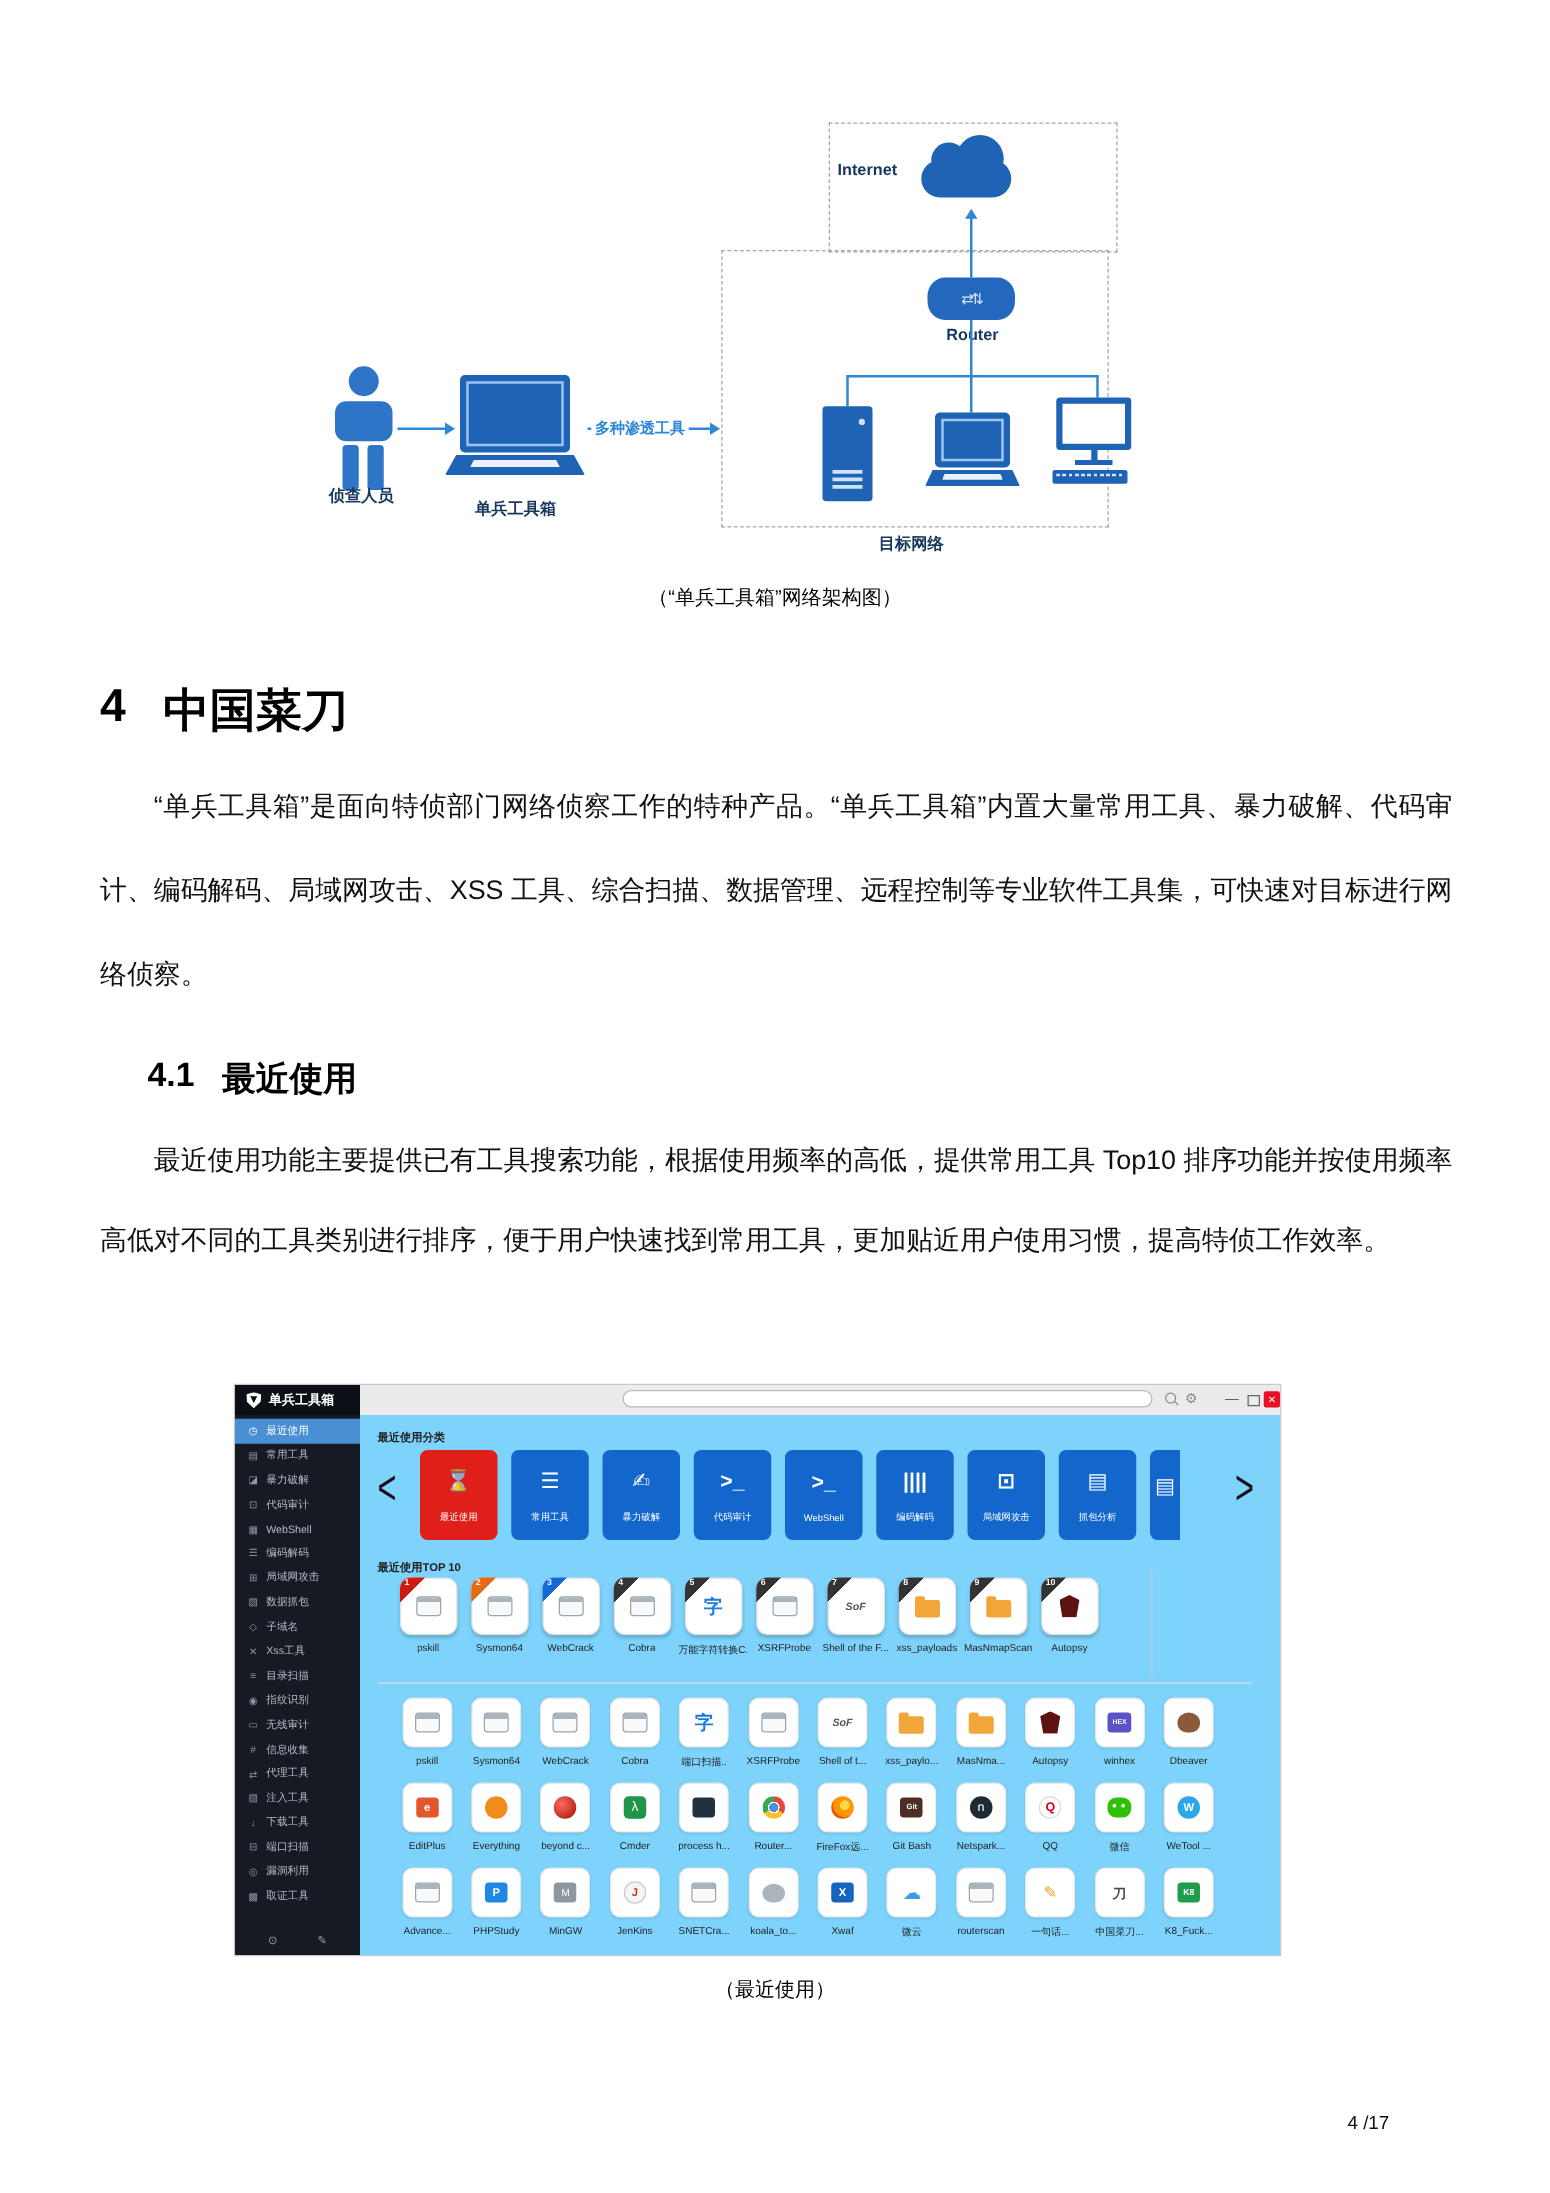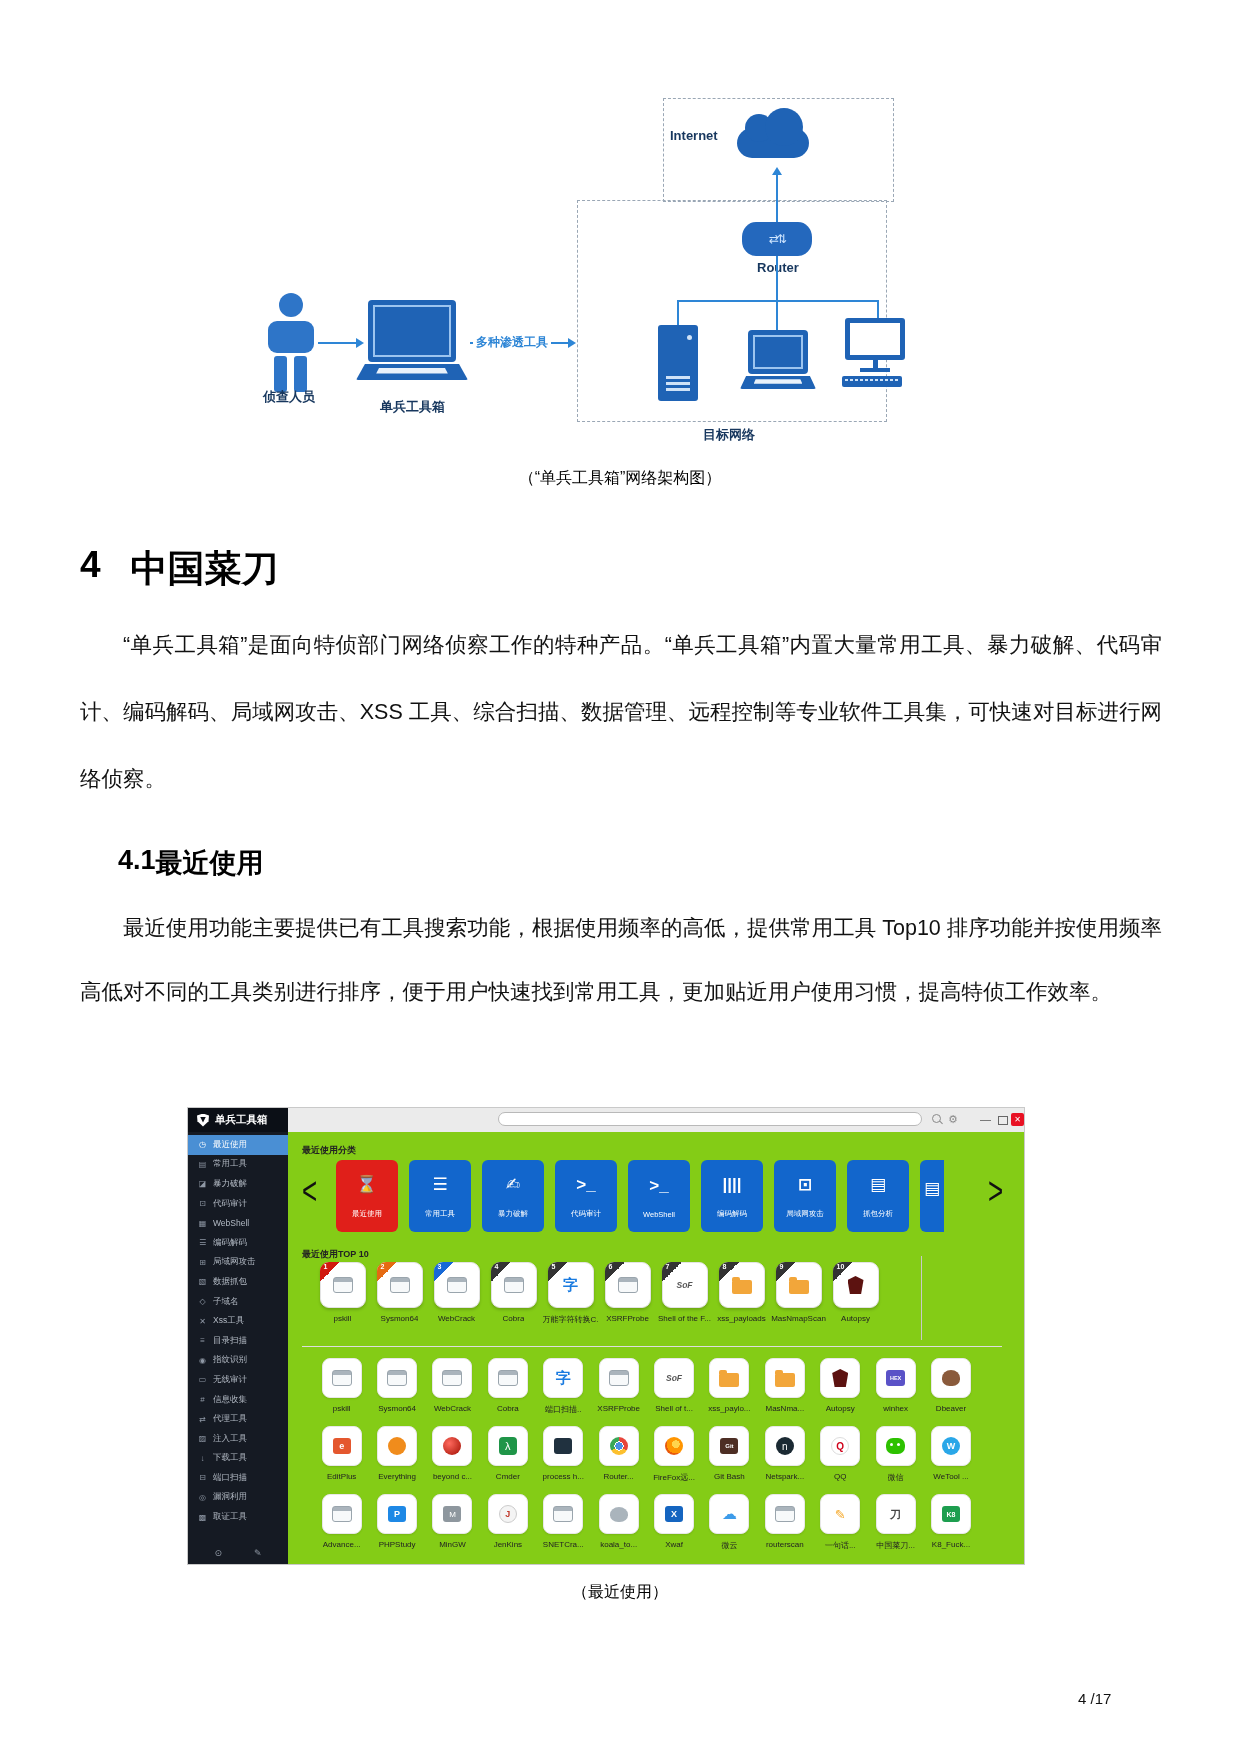--- a/index.html
+++ b/index.html
@@ -31,21 +31,21 @@
   .kbd{position:absolute;background:#1f63b5;border-radius:2px;overflow:hidden}
   .kbd i{position:absolute;top:3px;left:3px;right:3px;height:2px;background:repeating-linear-gradient(90deg,#cfe2f7 0 3px,transparent 3px 5px)}
   .person-head{position:absolute;width:24px;height:24px;border-radius:50%;background:#2e75c8}
   .person-body{position:absolute;width:46px;height:32px;border-radius:9px;background:#2e75c8}
   .person-leg{position:absolute;width:13px;height:36px;background:#2e75c8;border-radius:3px}
 
   .cap{position:absolute;left:0;right:0;text-align:center;font-size:16px;color:#000}
 
   
   .h1{position:absolute;left:80px;top:544px;font-size:37px;font-weight:bold;display:flex;gap:30px}
-  .h2{position:absolute;left:118px;top:845px;font-size:27px;font-weight:bold;display:flex;}
+  .h2{position:absolute;left:118px;top:845px;font-size:27px;font-weight:bold;display:flex;gap:22px}
   .para{position:absolute;left:80px;right:78px;font-size:21.5px;line-height:67px;text-align:justify;text-indent:2em;color:#111}
   .para2{line-height:64px}
 
   
   .app{position:absolute;left:187px;top:1107px;width:838px;height:458px;border:1px solid #c9c9c9;background:#fff;box-sizing:border-box}
   .tb{position:absolute;left:0;top:0;right:0;height:24px;background:#ebebeb;border-bottom:1px solid #ddd}
   .tb-left{position:absolute;left:0;top:0;width:100px;height:24px;background:#0b0f16;display:flex;align-items:center;gap:6px;padding-left:9px;box-sizing:border-box}
   .logo{width:12px;height:13px;background:#fff;clip-path:polygon(50% 0,100% 16%,96% 60%,50% 100%,4% 60%,0 16%);position:relative}
   .logo::after{content:"";position:absolute;left:3px;top:3px;width:6px;height:6px;background:#0b0f16;clip-path:polygon(0 0,100% 0,50% 100%)}
   .tb-title{color:#fff;font-size:10.5px;font-weight:bold;white-space:nowrap}
@@ -58,21 +58,21 @@
   .wclose{position:absolute;left:823px;top:5px;width:13px;height:13px;background:#e81123;border-radius:2px;color:#fff;font-size:8px;display:flex;align-items:center;justify-content:center}
 
   .sidebar{position:absolute;left:0;top:24px;bottom:0;width:100px;background:#151a23}
   .sb-list{padding-top:3px}
   .sb-item{height:19.6px;display:flex;align-items:center;gap:6px;padding-left:10px;font-size:8.5px;color:#b3bac4;white-space:nowrap}
   .sb-item .sb-ic{font-size:8px;width:9px;color:#8f98a5;text-align:center}
   .sb-item.active{background:#4a8fd4;color:#fff}
   .sb-item.active .sb-ic{color:#fff}
   .sb-foot{position:absolute;bottom:6px;left:0;width:100px;display:flex;gap:32px;justify-content:center;color:#939ca8;font-size:9px}
 
-  .main{position:absolute;left:100px;top:24px;right:0;bottom:0;background:#84cc16;overflow:hidden}
+  .main{position:absolute;left:100px;top:24px;right:0;bottom:0;background:#7dd3fc;overflow:hidden}
   .m-label{position:absolute;font-size:9px;font-weight:bold;color:#222;white-space:nowrap}
   .chev{position:absolute;font-size:26px;font-weight:300;color:#111;transform:scaleY(1.5);line-height:40px}
   .cat-row{position:absolute;left:48px;top:28px;display:flex;gap:11px}
   .cat{width:62px;height:72px;background:#1266cc;border-radius:6px;color:#fff;display:flex;flex-direction:column;align-items:center;justify-content:space-evenly;flex:none}
   .cat .cic{font-size:17px;line-height:17px;height:24px;display:flex;align-items:center;font-weight:bold}
   .cat .clb{font-size:7.5px;white-space:nowrap}
   .cat-red{background:#e01f1a}
   .cat-cut{width:24px;overflow:hidden;border-radius:6px 0 0 6px}
   .t10-row{position:absolute;left:26px;top:130px;display:flex}
   .t10{width:57px;display:flex;flex-direction:column;align-items:center;flex:none}

